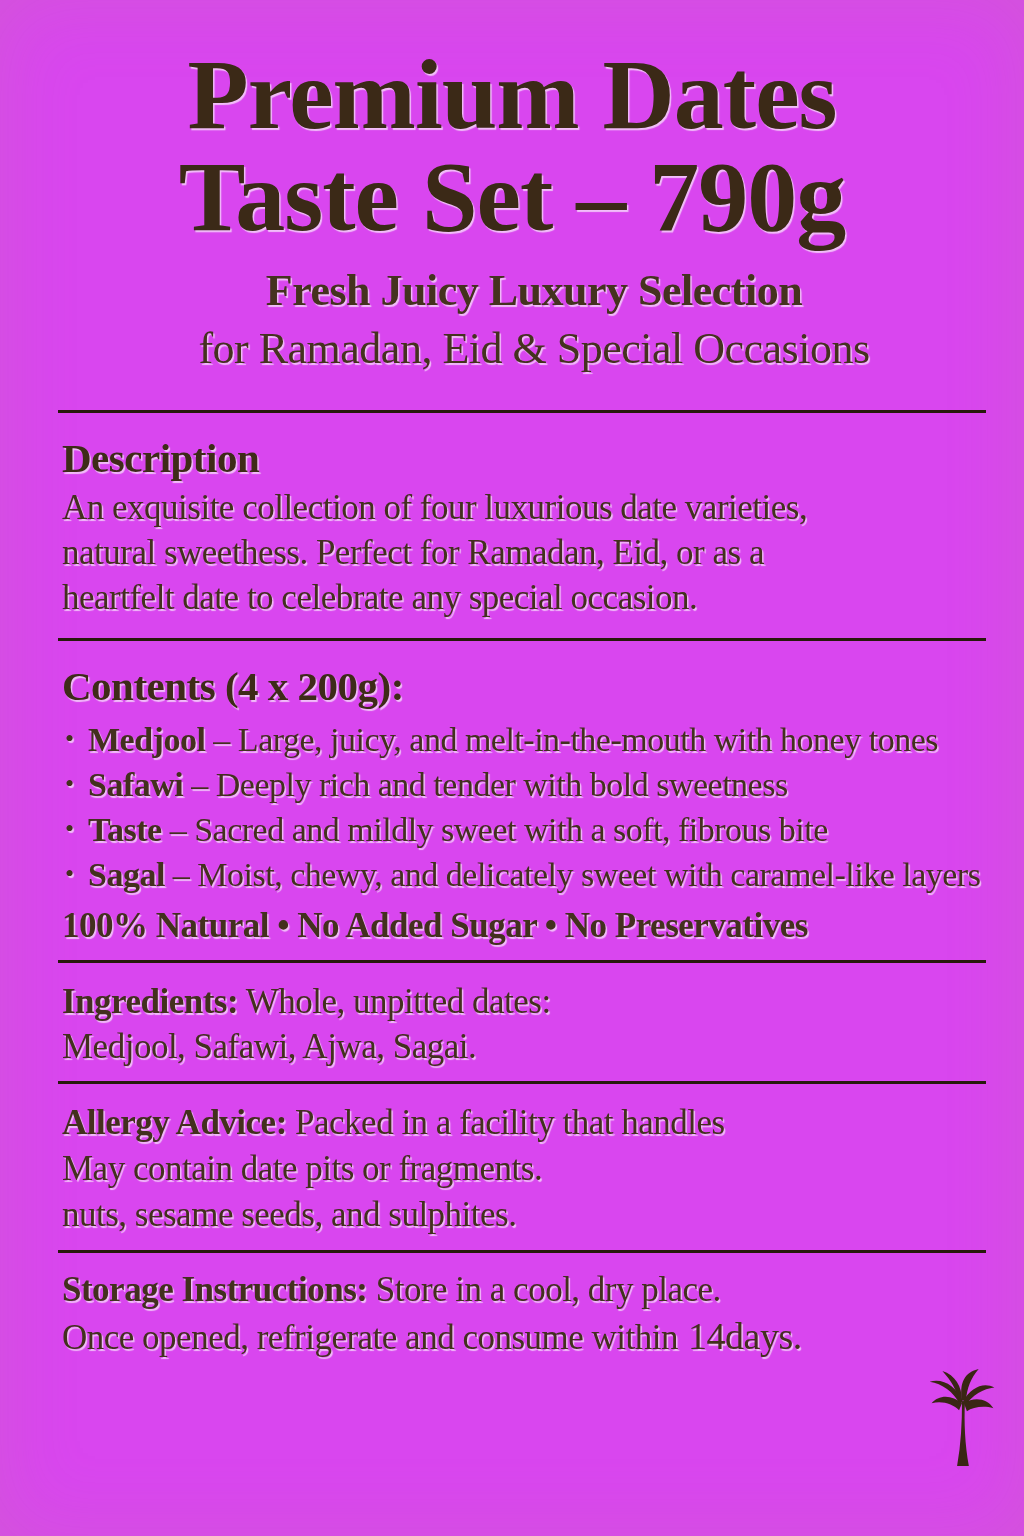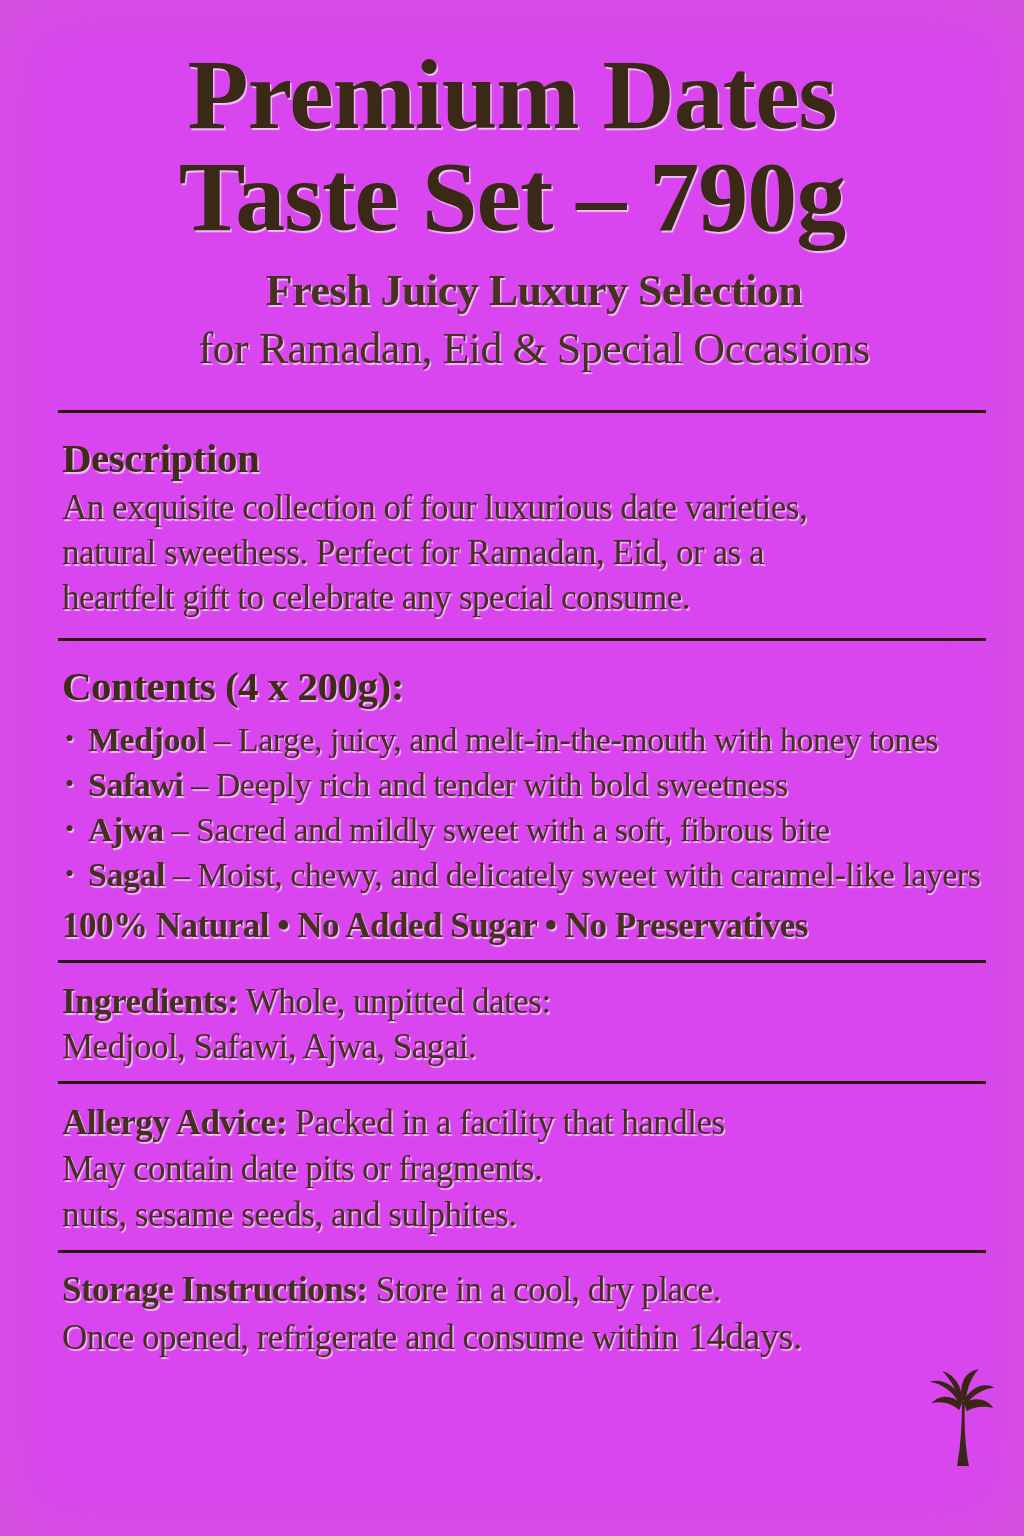--- a/index.html
+++ b/index.html
@@ -121,37 +121,37 @@
   <div class="subtitle s1">Fresh Juicy Luxury Selection</div>
   <div class="subtitle s2">for Ramadan, Eid &amp; Special Occasions</div>
 
   <hr class="rule r1">
 
   <section class="description">
     <h2>Description</h2>
     <div class="desc-lines">
       <div class="body-line">An exquisite collection of four luxurious date varieties,</div>
       <div class="body-line">natural sweethess. Perfect for Ramadan, Eid, or as a</div>
-      <div class="body-line">heartfelt gift to celebrate any special consume.</div>
+      <div class="body-line">heartfelt date to celebrate any special occasion.</div>
     </div>
   </section>
 
   <hr class="rule r2">
 
   <section class="contents">
     <h2>Contents (4 x 200g):</h2>
     <ul class="items">
       <li>
         <span class="bullet">•</span><span class="iname">Medjool</span><span> – Large, juicy, and melt-in-the-mouth with honey tones</span>
       </li>
       <li>
         <span class="bullet">•</span><span class="iname">Safawi</span><span> – Deeply rich and tender with bold sweetness</span>
       </li>
       <li>
-        <span class="bullet">•</span><span class="iname">Ajwa</span><span> – Sacred and mildly sweet with a soft, fibrous bite</span>
+        <span class="bullet">•</span><span class="iname">Taste</span><span> – Sacred and mildly sweet with a soft, fibrous bite</span>
       </li>
       <li>
         <span class="bullet">•</span><span class="iname">Sagal</span><span> – Moist, chewy, and delicately sweet with caramel-like layers</span>
       </li>
     </ul>
     <div class="claims">100% Natural • No Added Sugar • No Preservatives</div>
   </section>
 
   <hr class="rule r3">
 

